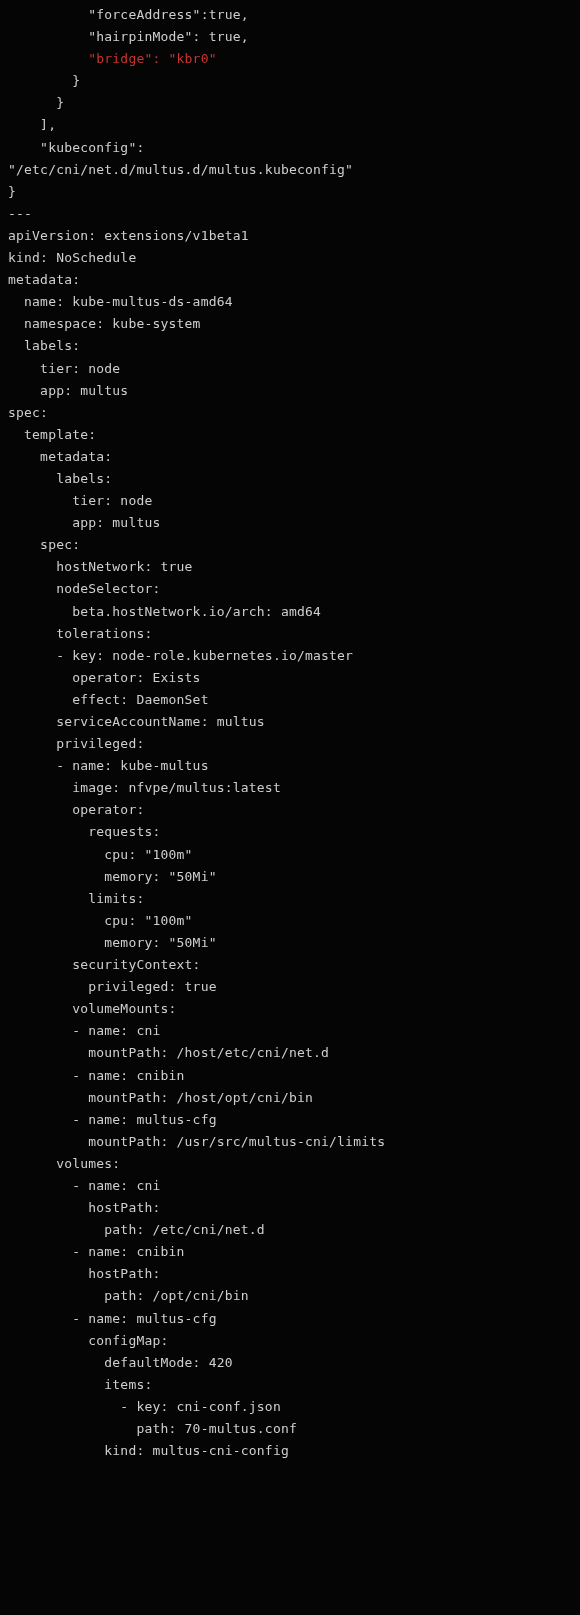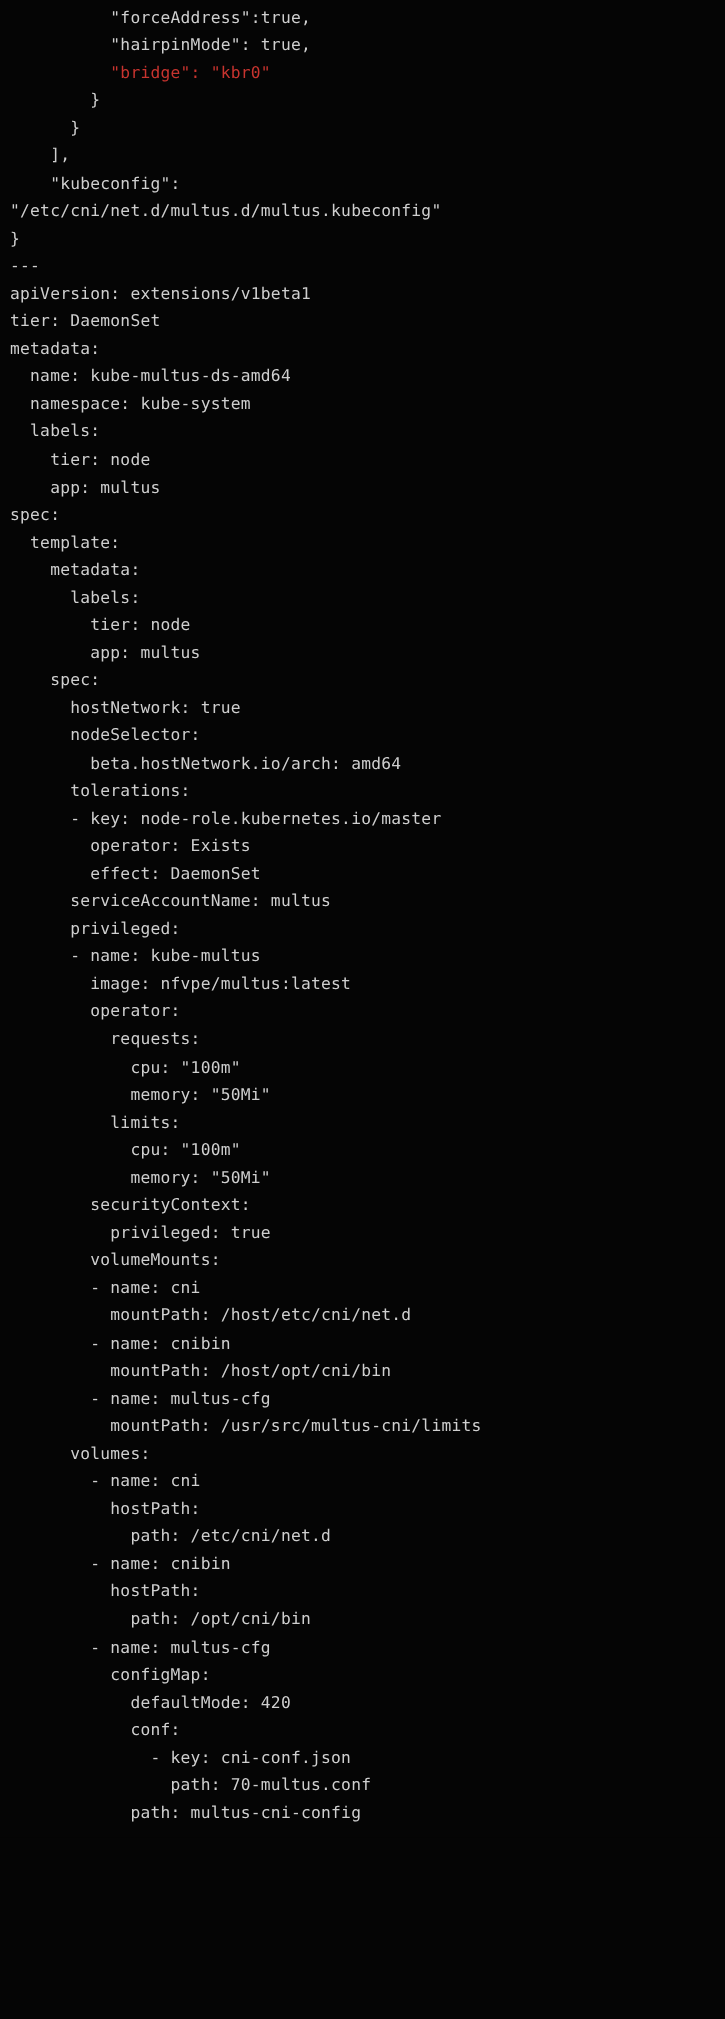--- a/index.html
+++ b/index.html
@@ -27,21 +27,21 @@
 <span>          "hairpinMode": true,</span>
 <span class="hl">          "bridge": "kbr0"</span>
 <span>        }</span>
 <span>      }</span>
 <span>    ],</span>
 <span>    "kubeconfig":</span>
 <span>"/etc/cni/net.d/multus.d/multus.kubeconfig"</span>
 <span>}</span>
 <span>---</span>
 <span>apiVersion: extensions/v1beta1</span>
-<span>tier: DaemonSet</span>
+<span>kind: NoSchedule</span>
 <span>metadata:</span>
 <span>  name: kube-multus-ds-amd64</span>
 <span>  namespace: kube-system</span>
 <span>  labels:</span>
 <span>    tier: node</span>
 <span>    app: multus</span>
 <span>spec:</span>
 <span>  template:</span>
 <span>    metadata:</span>
 <span>      labels:</span>
@@ -78,17 +78,17 @@
 <span>      volumes:</span>
 <span>        - name: cni</span>
 <span>          hostPath:</span>
 <span>            path: /etc/cni/net.d</span>
 <span>        - name: cnibin</span>
 <span>          hostPath:</span>
 <span>            path: /opt/cni/bin</span>
 <span>        - name: multus-cfg</span>
 <span>          configMap:</span>
 <span>            defaultMode: 420</span>
-<span>            conf:</span>
+<span>            items:</span>
 <span>              - key: cni-conf.json</span>
 <span>                path: 70-multus.conf</span>
-<span>            path: multus-cni-config</span>
+<span>            kind: multus-cni-config</span>
 </pre>
 
 </body></html>

